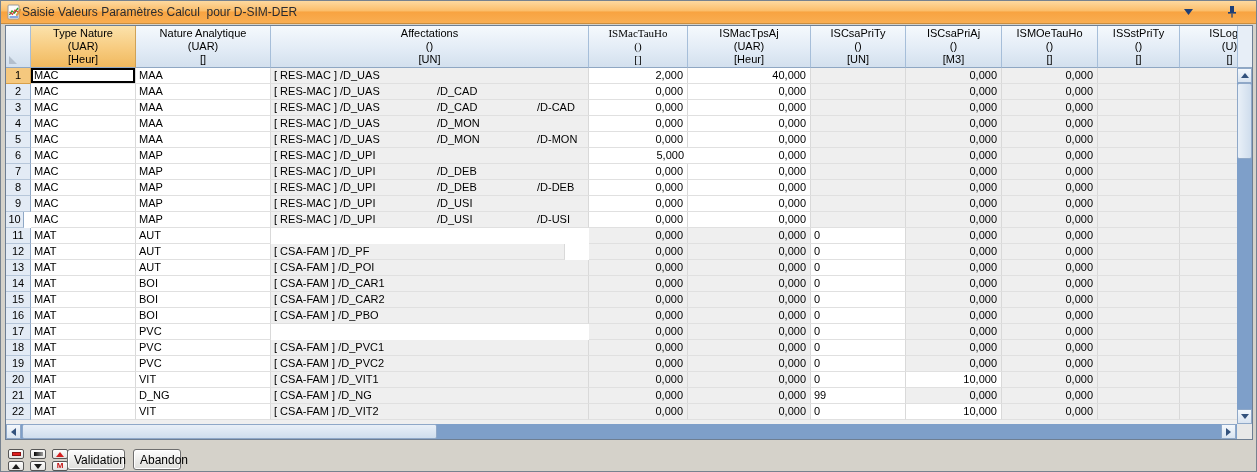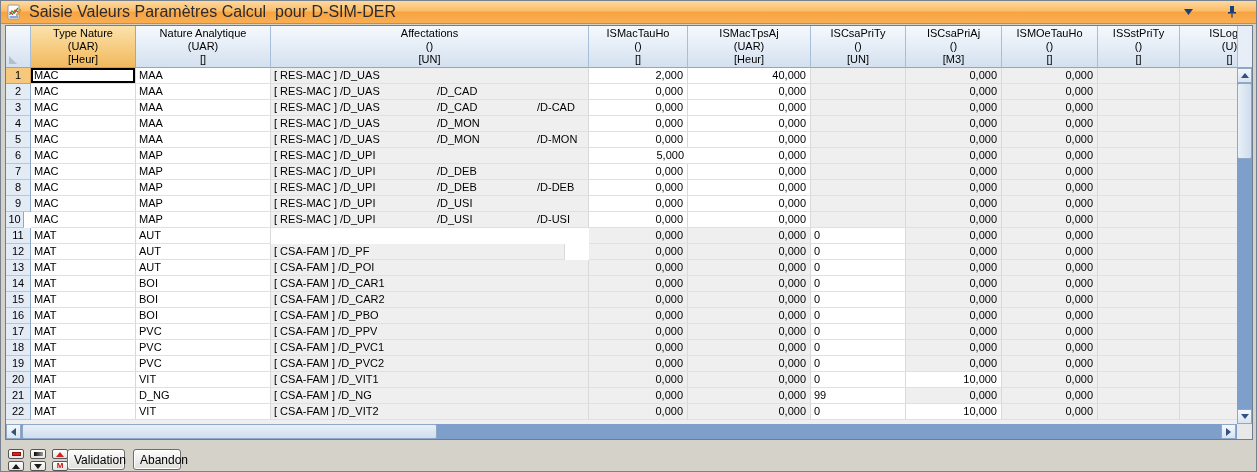--- a/index.html
+++ b/index.html
@@ -3,21 +3,21 @@
 <meta charset="utf-8">
 <style>
   html,body{margin:0;padding:0;}
   body{font-family:"Liberation Sans","DejaVu Sans",sans-serif;background:#9aa4b0;}
   .win{position:relative;width:1257px;height:472px;background:#d5d2ca;border:1px solid #76828f;box-sizing:border-box;overflow:hidden;}
   
   .tbar{position:absolute;left:0;top:0;width:100%;height:22px;
         background:linear-gradient(180deg,#fdd9a0 0%,#fbbd69 45%,#f8a341 50%,#f9ae52 100%);
         border-bottom:1px solid #c98d3f;display:flex;align-items:center;}
   .ticon{width:16px;height:16px;margin-left:5px;flex:0 0 auto;}
-  .ttl{margin-left:7px;font-size:16px;color:#2a2c30;white-space:pre;}
+  .ttl{font-size:12px;color:#2a2c30;white-space:pre;}
   .tctl{position:absolute;top:3px;width:16px;height:16px;display:flex;align-items:center;justify-content:center;cursor:pointer;}
   .tctl.chev{right:60px;} .tctl.pin{right:16px;}
   
   .grid{position:absolute;left:4px;top:24px;width:1248px;height:415px;border:1px solid #6e7e92;background:#fff;box-sizing:border-box;overflow:hidden;}
   .hcell{position:absolute;top:0;height:42px;box-sizing:border-box;
          background:linear-gradient(180deg,#f5f9fd 0%,#e3ecf6 55%,#d3e0ee 100%);
          border-right:1px solid #a6bed9;border-bottom:1px solid #8fa7c3;
          display:flex;flex-direction:column;align-items:center;justify-content:center;
          font-size:11px;line-height:13px;color:#000;text-align:center;overflow:hidden;white-space:pre;z-index:2;}
   .hcell.hsel{background:linear-gradient(180deg,#fbe2ab 0%,#f7cb7f 55%,#f0b95e 100%);border-right:1px solid #cfa257;}
@@ -87,21 +87,21 @@
       </svg>
     </span>
   </div>
 
   <div class="grid" id="grid">
     <div id="hdr">
         <div class="hcell" style="left: 0px; width: 25px;"><div class="corner-tri"></div></div>
         <div class="hcell hsel" style="left: 25px; width: 105px;"><span>Type Nature</span><span>(UAR)</span><span>[Heur]</span></div>
         <div class="hcell" style="left: 130px; width: 135px;"><span>Nature Analytique</span><span>(UAR)</span><span>[]</span></div>
         <div class="hcell" style="left: 265px; width: 318px;"><span>Affectations</span><span>()</span><span>[UN]</span></div>
-        <div class="hcell" style="left: 583px; width: 99px;"><span>ISMacTauHo</span><span>()</span><span>[]</span></div>
+        <div class="hcell" style="left: 583px; width: 99px; font-family: Liberation Serif, serif;"><span>ISMacTauHo</span><span>()</span><span>[]</span></div>
         <div class="hcell" style="left: 682px; width: 123px;"><span>ISMacTpsAj</span><span>(UAR)</span><span>[Heur]</span></div>
         <div class="hcell" style="left: 805px; width: 95px;"><span>ISCsaPriTy</span><span>()</span><span>[UN]</span></div>
         <div class="hcell" style="left: 900px; width: 96px;"><span>ISCsaPriAj</span><span>()</span><span>[M3]</span></div>
         <div class="hcell" style="left: 996px; width: 96px;"><span>ISMOeTauHo</span><span>()</span><span>[]</span></div>
         <div class="hcell" style="left: 1092px; width: 82px;"><span>ISSstPriTy</span><span>()</span><span>[]</span></div>
         <div class="hcell" style="left: 1174px; width: 100px;"><span>ISLogTa</span><span>(U)</span><span>[]</span></div>
       </div>
     <div id="body">
         <div class="row" style="top: 42px;">
           <div class="c rowhdr cur" style="left: 0px; width: 25px;">1</div>
@@ -307,21 +307,20 @@
           <div class="c w lft" style="left: 805px; width: 95px;">0</div>
           <div class="c g num" style="left: 900px; width: 96px;">0,000</div>
           <div class="c g num" style="left: 996px; width: 96px;">0,000</div>
           <div class="c g lft" style="left: 1092px; width: 82px;"></div>
           <div class="c g lft" style="left: 1174px; width: 100px;"></div>
         </div>
         <div class="row" style="top: 298px;">
           <div class="c rowhdr" style="left: 0px; width: 25px;">17</div>
           <div class="c w lft" style="left: 25px; width: 105px;">MAT</div>
           <div class="c w lft" style="left: 130px; width: 135px;">PVC</div>
-          <div class="c g" style="left: 265px; width: 318px;"><span class="affpart" style="left: 3px;">[ CSA-FAM ] /D_PPV</span><span class="affpart" style="left: 166px;"></span><span class="affpart" style="left: 266px;"></span></div>
           <div class="c g num" style="left: 583px; width: 99px;">0,000</div>
           <div class="c g num" style="left: 682px; width: 123px;">0,000</div>
           <div class="c w lft" style="left: 805px; width: 95px;">0</div>
           <div class="c g num" style="left: 900px; width: 96px;">0,000</div>
           <div class="c g num" style="left: 996px; width: 96px;">0,000</div>
           <div class="c g lft" style="left: 1092px; width: 82px;"></div>
           <div class="c g lft" style="left: 1174px; width: 100px;"></div>
         </div>
         <div class="row" style="top: 314px;">
           <div class="c rowhdr" style="left: 0px; width: 25px;">18</div>

